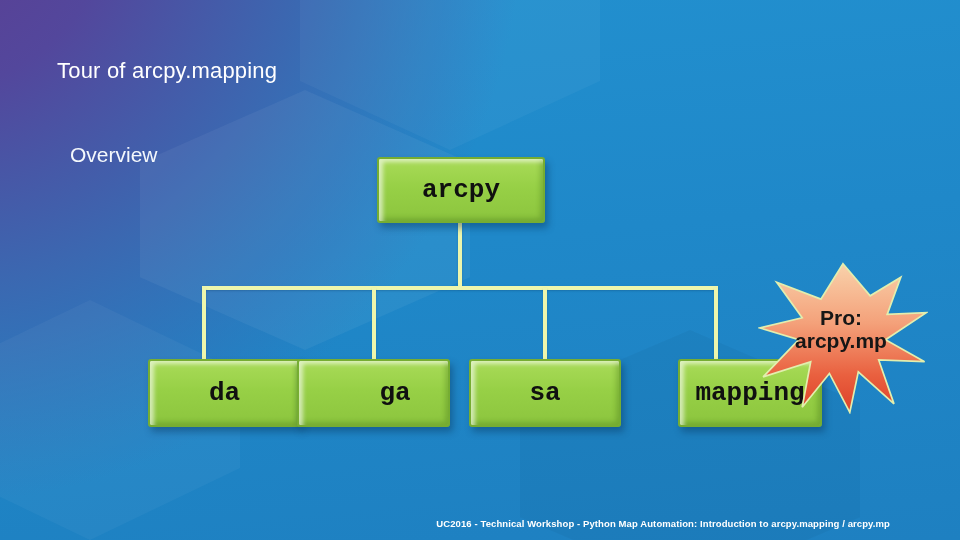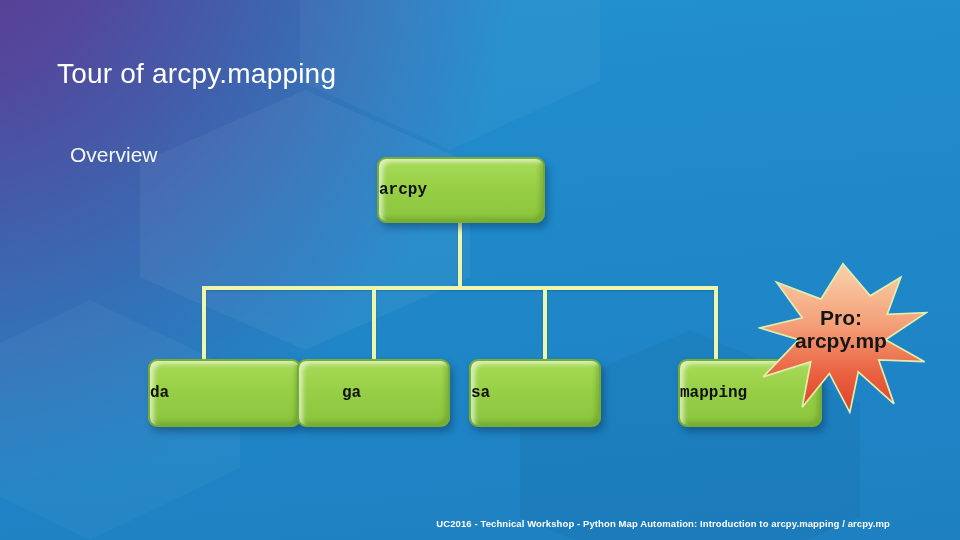--- a/index.html
+++ b/index.html
@@ -25,52 +25,52 @@
     clip-path:polygon(50% 0,100% 30%,100% 70%,50% 100%,0 70%,0 30%);}
   .deco3{left:520px;top:330px;width:340px;height:260px;
     background:rgba(0,0,0,0.035);
     clip-path:polygon(50% 0,100% 28%,100% 72%,50% 100%,0 72%,0 28%);}
   .deco4{left:300px;top:-80px;width:300px;height:230px;
     background:rgba(255,255,255,0.04);
     clip-path:polygon(50% 0,100% 30%,100% 70%,50% 100%,0 70%,0 30%);}
 
   .title{
     position:absolute;left:57px;top:58px;
-    font-size:28px;font-weight:400;color:#ffffff;letter-spacing:.2px;
+    font-size:22px;font-weight:400;color:#ffffff;letter-spacing:.2px;
   }
   .section{
     position:absolute;left:70px;top:143px;
     font-size:21px;font-weight:400;color:#f4f8fc;
   }
 
   
   .line{position:absolute;background:#eef6ac;box-shadow:0 1px 2px rgba(10,50,90,.25);}
   .stub  {left:458px;top:221px;width:4px;height:67px;}
   .hline {left:202px;top:286px;width:516px;height:4px;}
   .v1{left:202px;top:288px;width:4px;height:72px;}
   .v2{left:372px;top:288px;width:4px;height:72px;}
   .v3{left:543px;top:288px;width:4px;height:72px;}
   .v4{left:714px;top:288px;width:4px;height:72px;}
 
   
   .gbox{
-    position:absolute;display:flex;align-items:center;justify-content:flex-start;
+    position:absolute;display:flex;align-items:center;justify-content:center;
     background:linear-gradient(180deg,#a9db58 0%,#97d046 45%,#8cc53e 100%);
-    border:2px solid #76ad32;border-radius:9px;box-sizing:border-box;
+    border:2px solid #76ad32;border-radius:3px;box-sizing:border-box;
     box-shadow:
       inset 5px 4px 4px -1px rgba(255,255,255,.60),
       inset -4px -4px 5px -1px rgba(60,110,20,.30),
       3px 5px 7px rgba(8,48,86,.40);
     font-family:"Liberation Mono","DejaVu Sans Mono",monospace;
-    font-weight:bold;font-size:16px;color:#101010;
+    font-weight:bold;font-size:26px;color:#101010;
   }
   .box-root   {left:377px;top:157px;width:168px;height:66px;}
   .box-da     {left:128px;top:359px;width:153px;height:68px;margin-left:20px;}
   .box-ga     {left:297px;top:359px;width:153px;height:68px;padding-left:43px;}
-  .box-sa     {left:469px;top:359px;width:132px;height:68px;}
+  .box-sa     {left:469px;top:359px;width:152px;height:68px;}
   .box-mapping{left:678px;top:359px;width:144px;height:68px;}
 
   
   .callout{position:absolute;left:758px;top:262px;width:170px;height:152px;}
   .callout svg{position:absolute;inset:0;width:100%;height:100%;}
   .callout-text{
     position:absolute;left:8px;top:44px;width:150px;
     text-align:center;color:#161616;font-weight:bold;font-size:21px;line-height:23px;
   }
 

